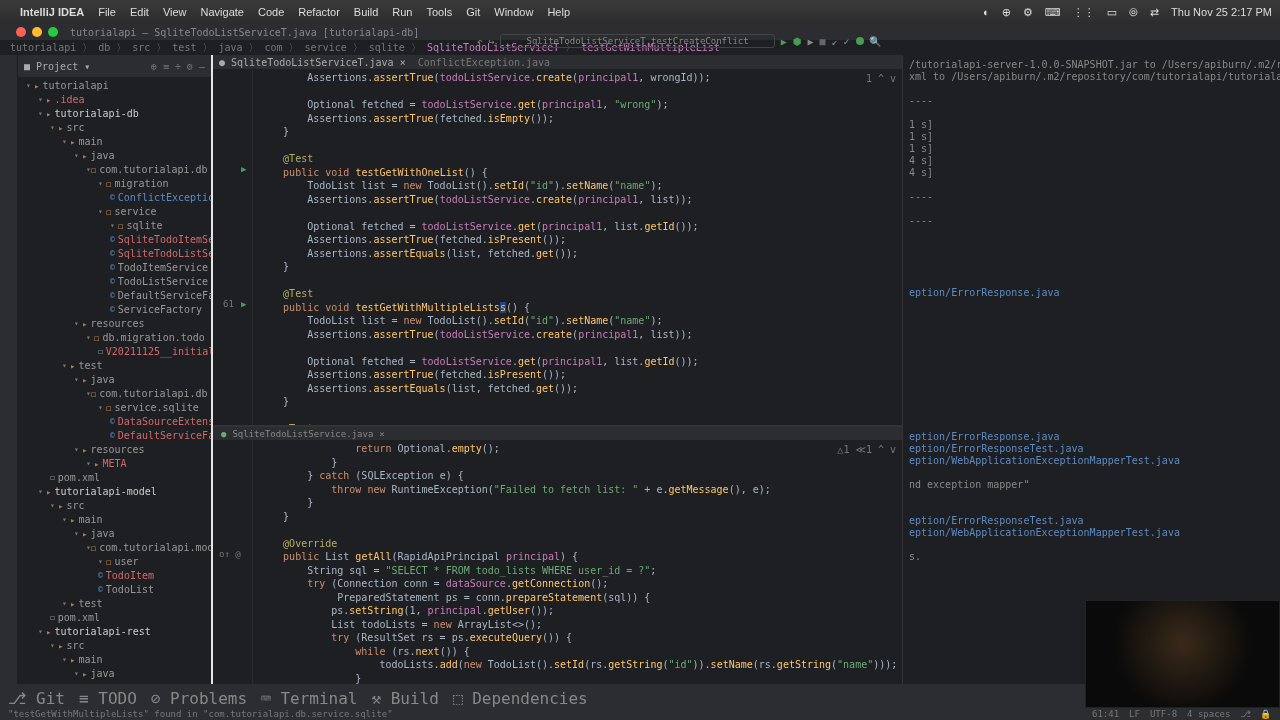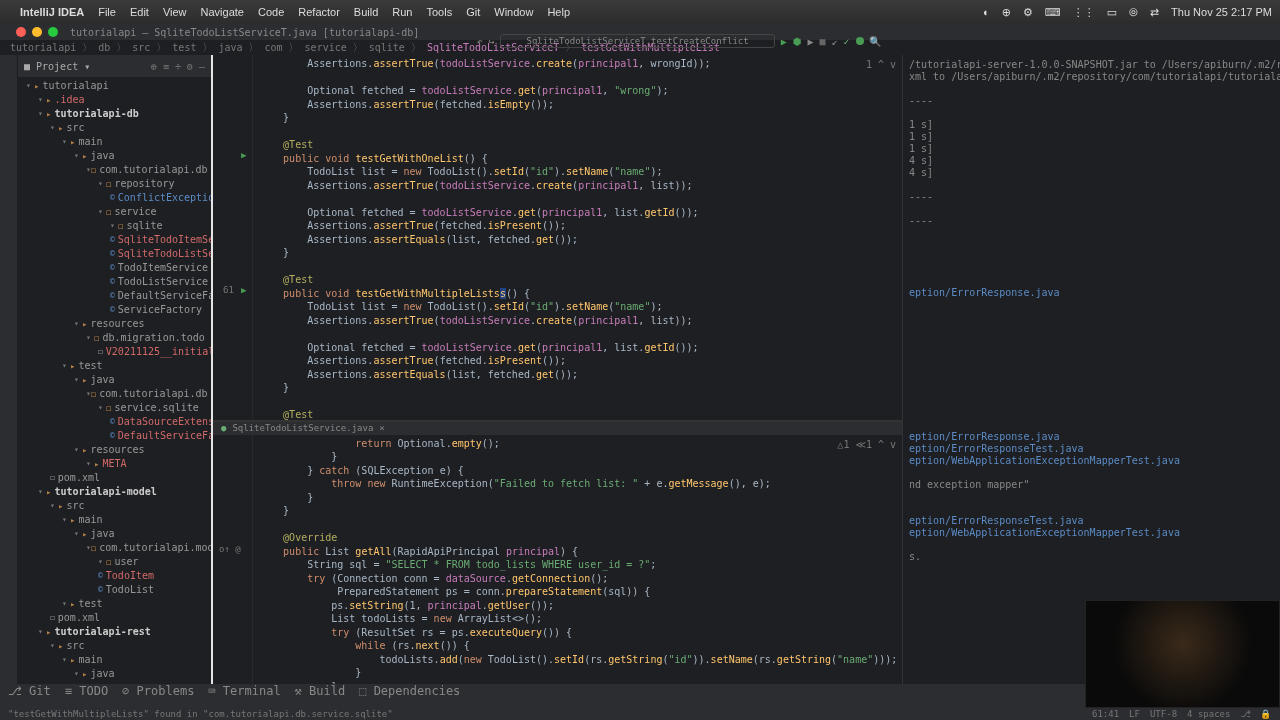--- a/index.html
+++ b/index.html
@@ -28,42 +28,42 @@
 .indent-3 { padding-left: 44px; }
 .indent-4 { padding-left: 56px; }
 .indent-5 { padding-left: 68px; }
 .indent-6 { padding-left: 80px; }
 .indent-7 { padding-left: 92px; }
 .caret { width: 8px; color: #777; font-size: 8px; }
 .folder-icon { color: #b07d48; margin-right: 3px; font-size: 9px; }
 .java-icon { color: #5b8bc6; margin-right: 3px; font-size: 8px; }
 .file-icon { color: #888; margin-right: 3px; font-size: 8px; }
 .tree-label { color: #999; }
-.tree-label.bold { color: #ccc; font-weight: bold; text-align: right; }
+.tree-label.bold { color: #ccc; font-weight: normal; text-align: right; }
 .tree-label.red-text { color: #d16969; }
 .tree-label.blue-text { color: #5b8bc6; }
 .editor-area { flex: 1; display: flex; flex-direction: column; background: #1e1f22; position: relative; }
 .editor-tabs { height: 14px; background: #2b2d30; display: flex; align-items: center; font-size: 10px; padding: 0 6px; gap: 12px; color: #777; }
 .code-split { flex: 1; display: flex; flex-direction: column; }
 .code-pane { position: relative; overflow: hidden; }
 .code-pane-top { flex: 1.05; border-bottom: 1px solid #333; }
 .code-pane-bottom { flex: 0.75; }
 .gutter { position: absolute; left: 0; top: 0; bottom: 0; width: 40px; background: #1e1f22; border-right: 1px solid #2a2a2a; text-align: right; padding: 2px 6px 0 0; font-size: 9px; color: #4d4d4d; line-height: 13.5px; }
 .gutter .play { color: #499c54; position: absolute; left: 28px; }
 .code-content { position: absolute; left: 46px; top: 2px; right: 12px; font-size: 10px; line-height: 13.5px; white-space: pre; font-family: 'Menlo', monospace; }
 .kw { color: #cf8e6d; }
 .str { color: #6aab73; }
 .ann { color: #b3ae60; }
 .fn { color: #ffc66d; }
 .field { color: #c77dbb; }
 .selected { background: #214283; }
 .inspection-icons { position: absolute; right: 6px; top: 4px; font-size: 10px; display: flex; gap: 4px; color: #777; }
 .right-panel { width: 378px; background: #1e1f22; border-left: 1px solid #333; padding: 4px 6px; font-size: 10px; line-height: 12px; color: #888; overflow: hidden; }
 .right-line { white-space: nowrap; }
-.status-bar { position: absolute; bottom: 12px; left: 0; right: 0; height: 24px; background: #2b2d30; display: flex; align-items: flex-start; font-size: 12px; color: #888; padding: 0 8px; }
+.status-bar { position: absolute; bottom: 12px; left: 0; right: 0; height: 24px; background: #2b2d30; display: flex; align-items: flex-end; font-size: 16px; color: #888; padding: 0 8px; }
 .status-tabs { display: flex; gap: 14px; }
 .status-right { margin-left: auto; display: flex; gap: 12px; }
 .status-msg { position: absolute; bottom: 0; left: 0; right: 0; height: 12px; background: #2b2d30; padding: 0 8px; font-size: 9px; color: #777; display: flex; align-items: center; }
 .status-msg-right { margin-left: auto; display: flex; gap: 10px; }
 .webcam { position: absolute; right: 0; bottom: 12px; width: 195px; height: 108px; background: #0a0a0a; border: 1px solid #222; }
 .webcam::after { content: ""; position: absolute; inset: 0; background: radial-gradient(circle at 50% 40%, #3a2a1a 0%, #0a0a0a 60%); }
 .run-toolbar { position: absolute; top: 34px; right: 398px; display: flex; gap: 6px; align-items: center; font-size: 10px; color: #888; }
 .run-config { border: 1px solid #444; padding: 1px 25px; border-radius: 3px; font-size: 9px; }
 .green-dot { width: 8px; height: 8px; background: #499c54; border-radius: 50%; }
 .play-icon { color: #499c54; }
@@ -192,21 +192,21 @@
           <span class="tree-label">java</span>
         </div>
         <div class="tree-node indent-5">
           <span class="caret">▾</span>
           <span class="folder-icon">◻</span>
           <span class="tree-label">com.tutorialapi.db</span>
         </div>
         <div class="tree-node indent-6">
           <span class="caret">▾</span>
           <span class="folder-icon">◻</span>
-          <span class="tree-label">repository</span>
+          <span class="tree-label">migration</span>
         </div>
         <div class="tree-node indent-7">
           <span class="java-icon">©</span>
           <span class="tree-label blue-text">ConflictException</span>
         </div>
         <div class="tree-node indent-6">
           <span class="caret">▾</span>
           <span class="folder-icon">◻</span>
           <span class="tree-label">service</span>
         </div>
@@ -364,20 +364,24 @@
         </div>
         <div class="tree-node indent-4">
           <span class="caret">▾</span>
           <span class="folder-icon">▸</span>
           <span class="tree-label">resources</span>
         </div>
       </div>
   </div>
 
   <div class="editor-area">
+    <div class="editor-tabs">
+      <span style="color:#aaa">● <span>SqliteTodoListServiceT.java</span> ×</span>
+      <span>ConflictException.java</span>
+    </div>
     <div class="code-split">
       <div class="code-pane code-pane-top">
         <div class="inspection-icons">1  ^  v</div>
         <div class="gutter">
           <div class="play" style="top:94px">▶</div>
           <div style="position:absolute;top:229px;left:10px;color:#777">61</div>
           <div class="play" style="top:229px">▶</div>
         </div>
         <pre class="code-content" id="code-top">        Assertions.<span class="fn">assertTrue</span>(<span class="field">todoListService</span>.<span class="fn">create</span>(<span class="field">principal1</span>, wrongId));
 

